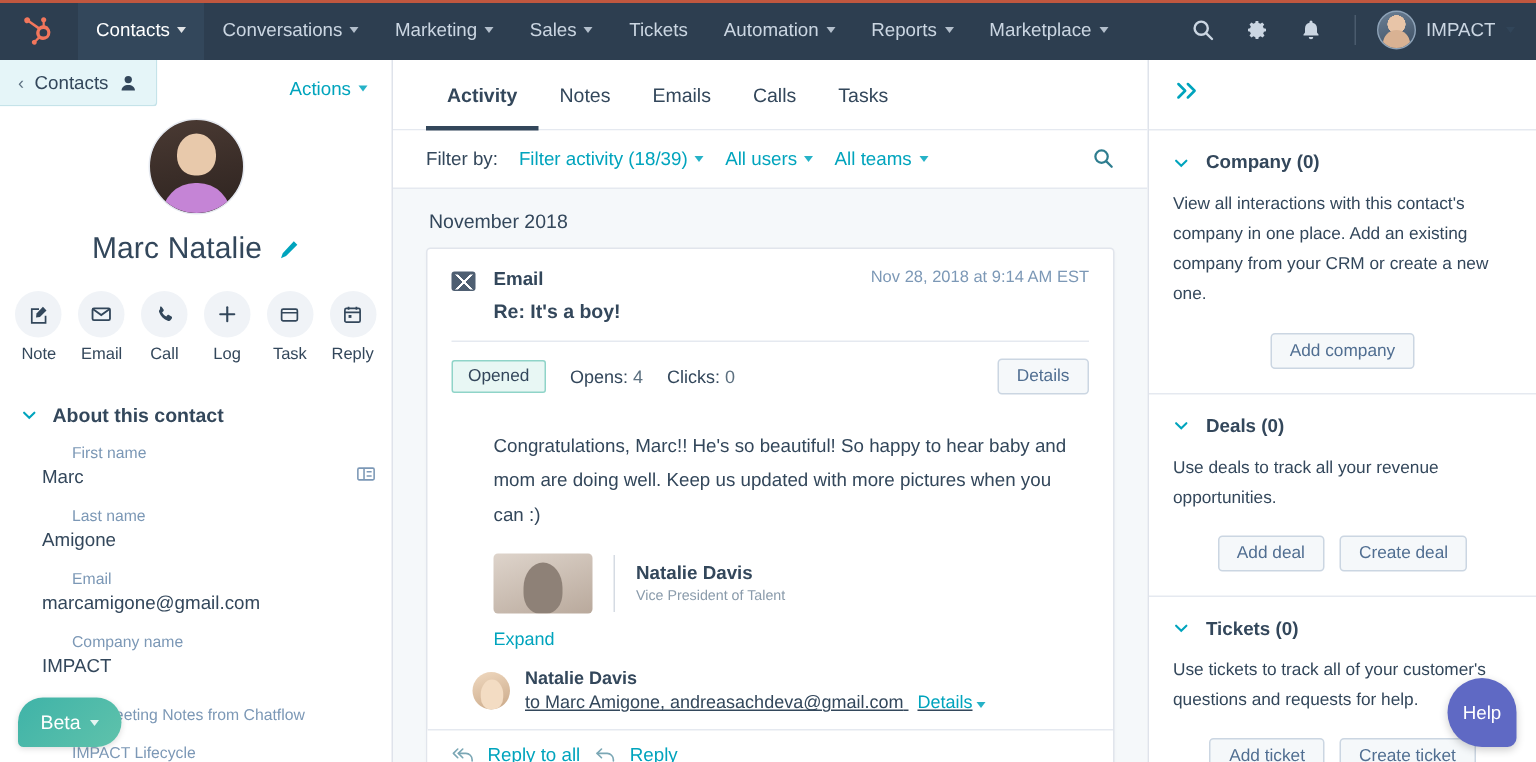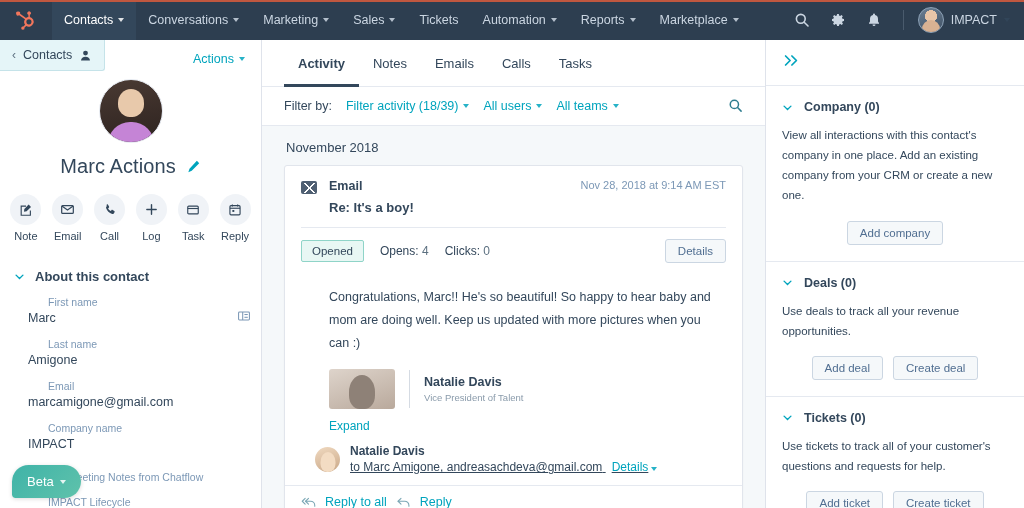--- a/index.html
+++ b/index.html
@@ -337,21 +337,21 @@
           <i class="caret"></i>
         </div>
       </div>
 
       <div class="profile">
         <div class="profile-avatar">
           <div class="head"></div>
           <div class="body-shirt"></div>
         </div>
         <div class="profile-name-row">
-          <div class="profile-name">Marc Actions</div>
+          <div class="profile-name">Marc Natalie</div>
           <span class="edit-pencil">
             <svg width="15" height="15" viewBox="0 0 16 16" fill="currentColor">
               <path d="M11.6 1.9l2.5 2.5-8 8L2.5 14l1.2-3.6 7.9-8.5z"></path>
             </svg>
           </span>
         </div>
       </div>
 
       <div class="qactions">
         <div class="qaction">
@@ -626,16 +626,19 @@
           </span>
           <span class="r-title">Tickets (0)</span>
         </div>
         <div class="r-desc">Use tickets to track all of your customer's questions and requests for help.</div>
         <div class="r-btns">
           <button class="btn">Add ticket</button>
           <button class="btn">Create ticket</button>
         </div>
       </div>
 
+      <div class="help-fab">
+        <span>Help</span>
+      </div>
     </div>
 
   </div>
 </div>
 
 </body></html>

